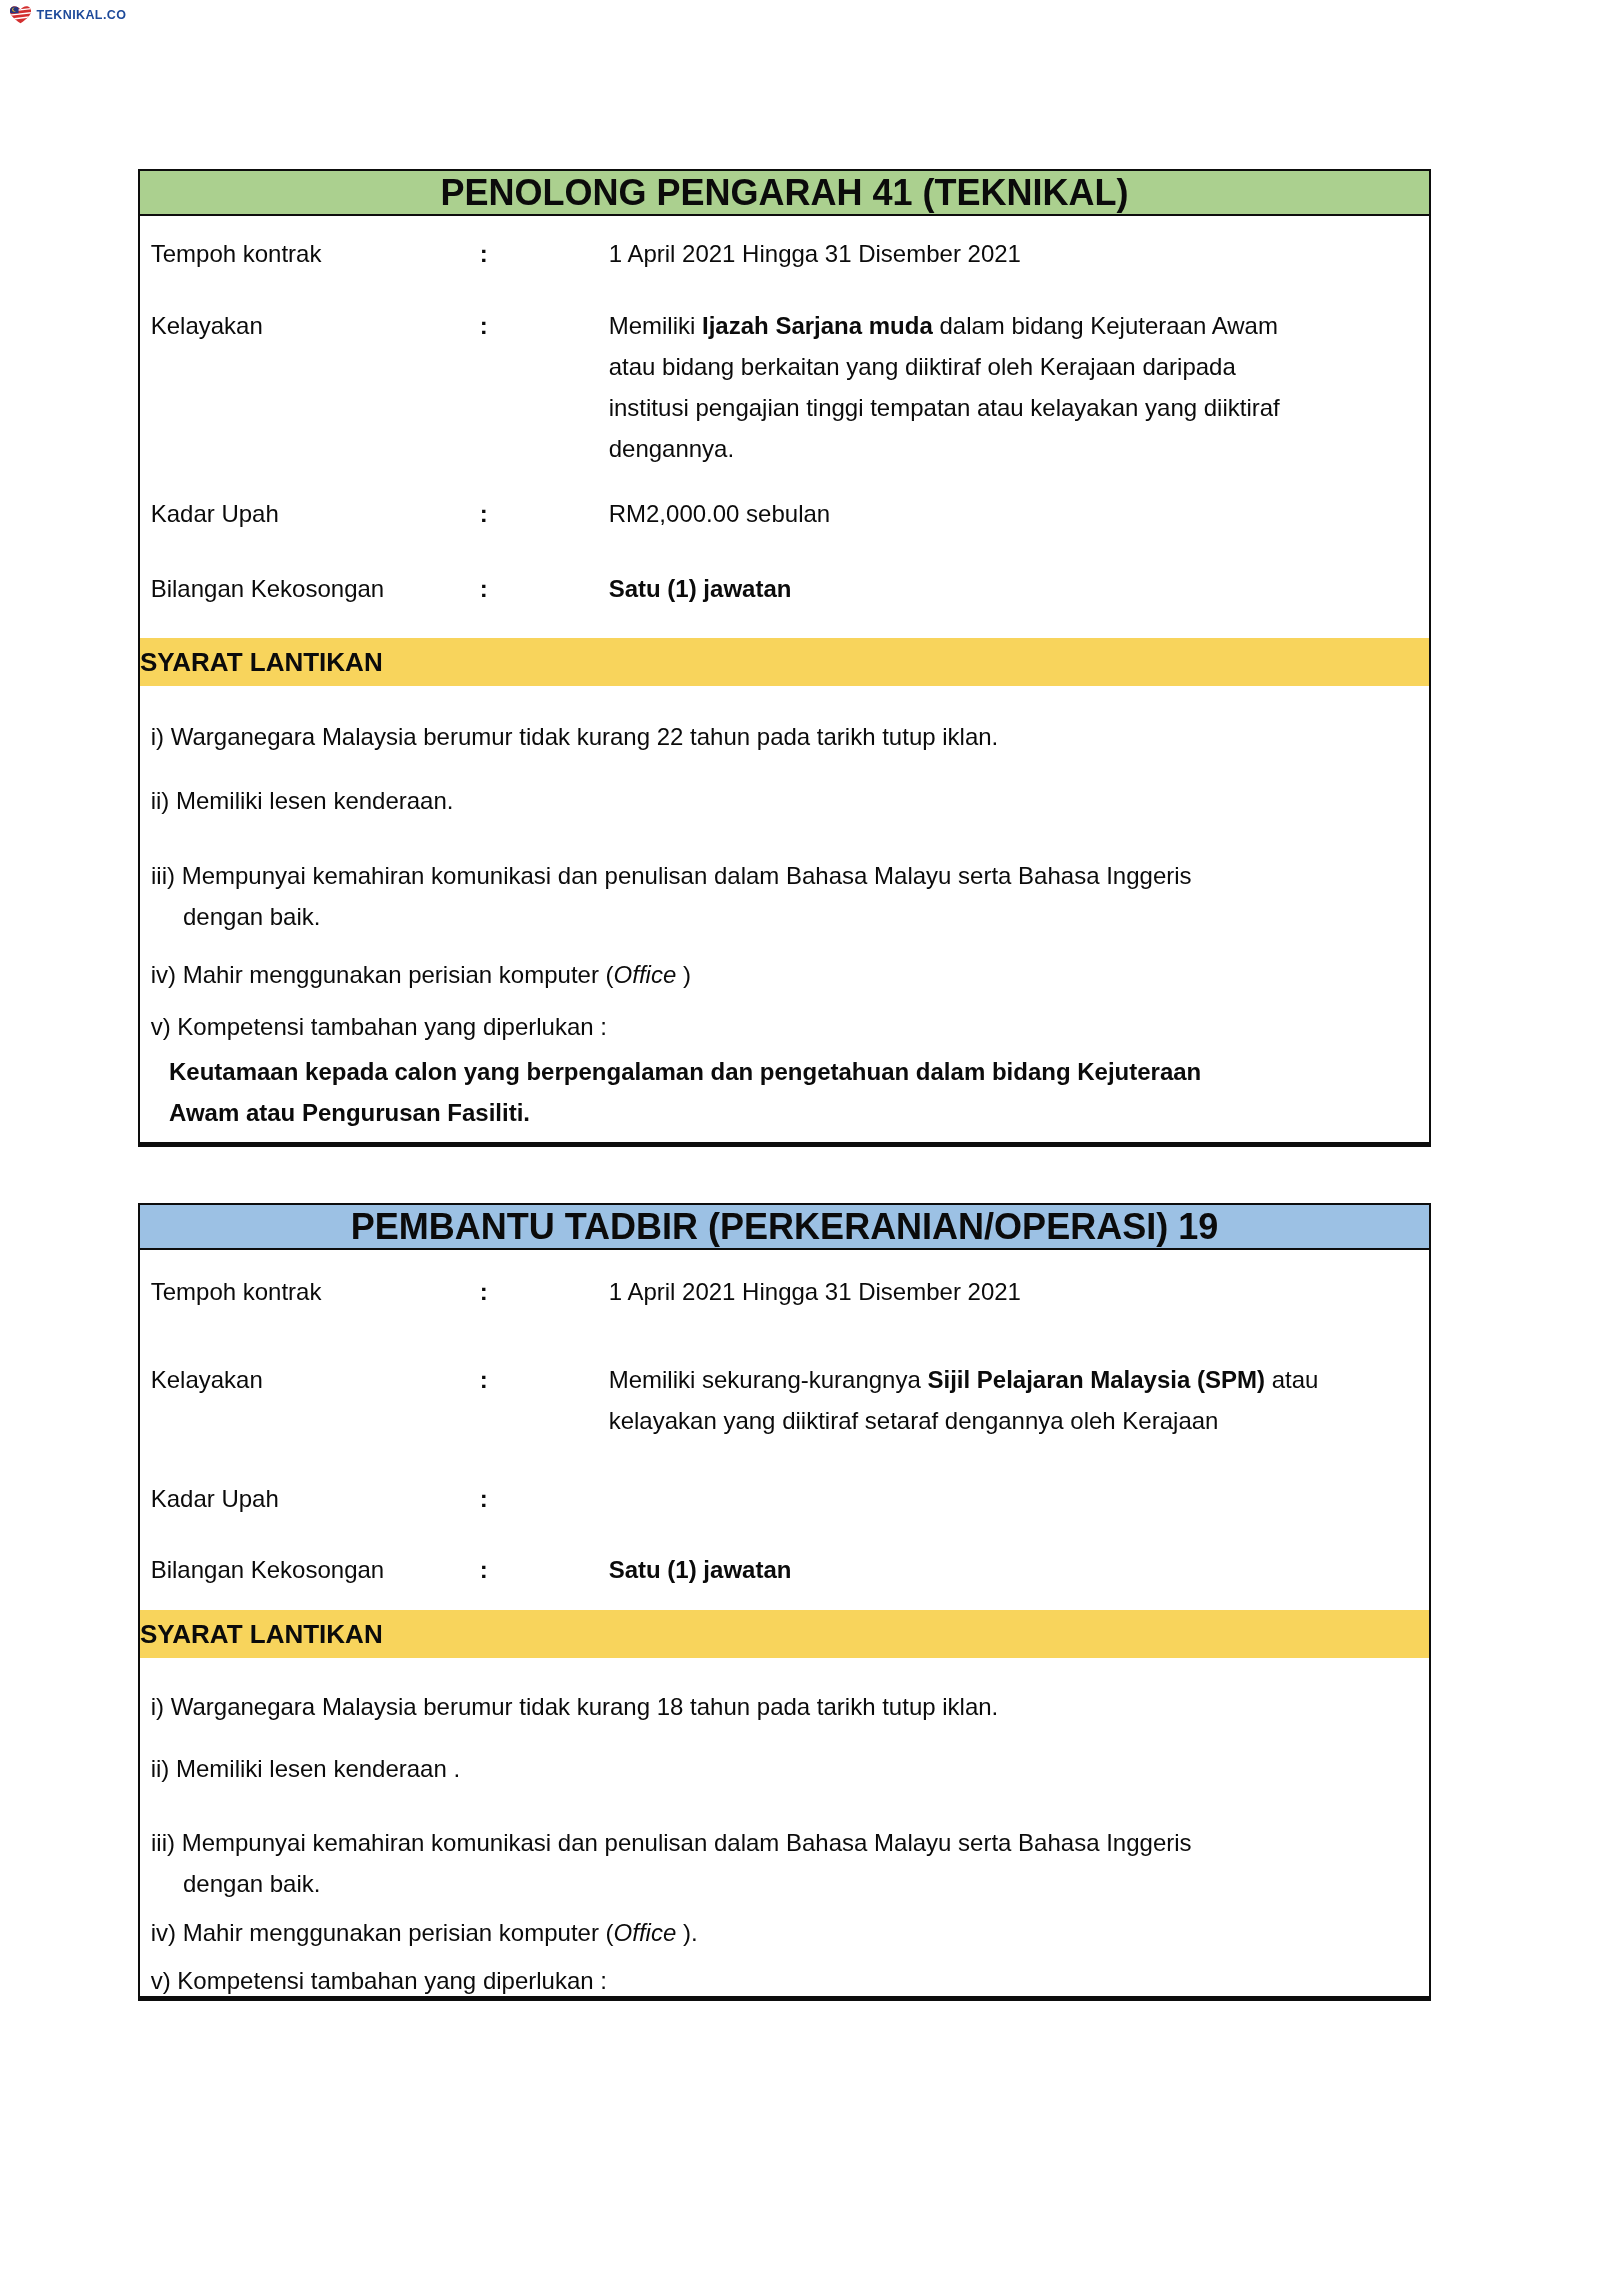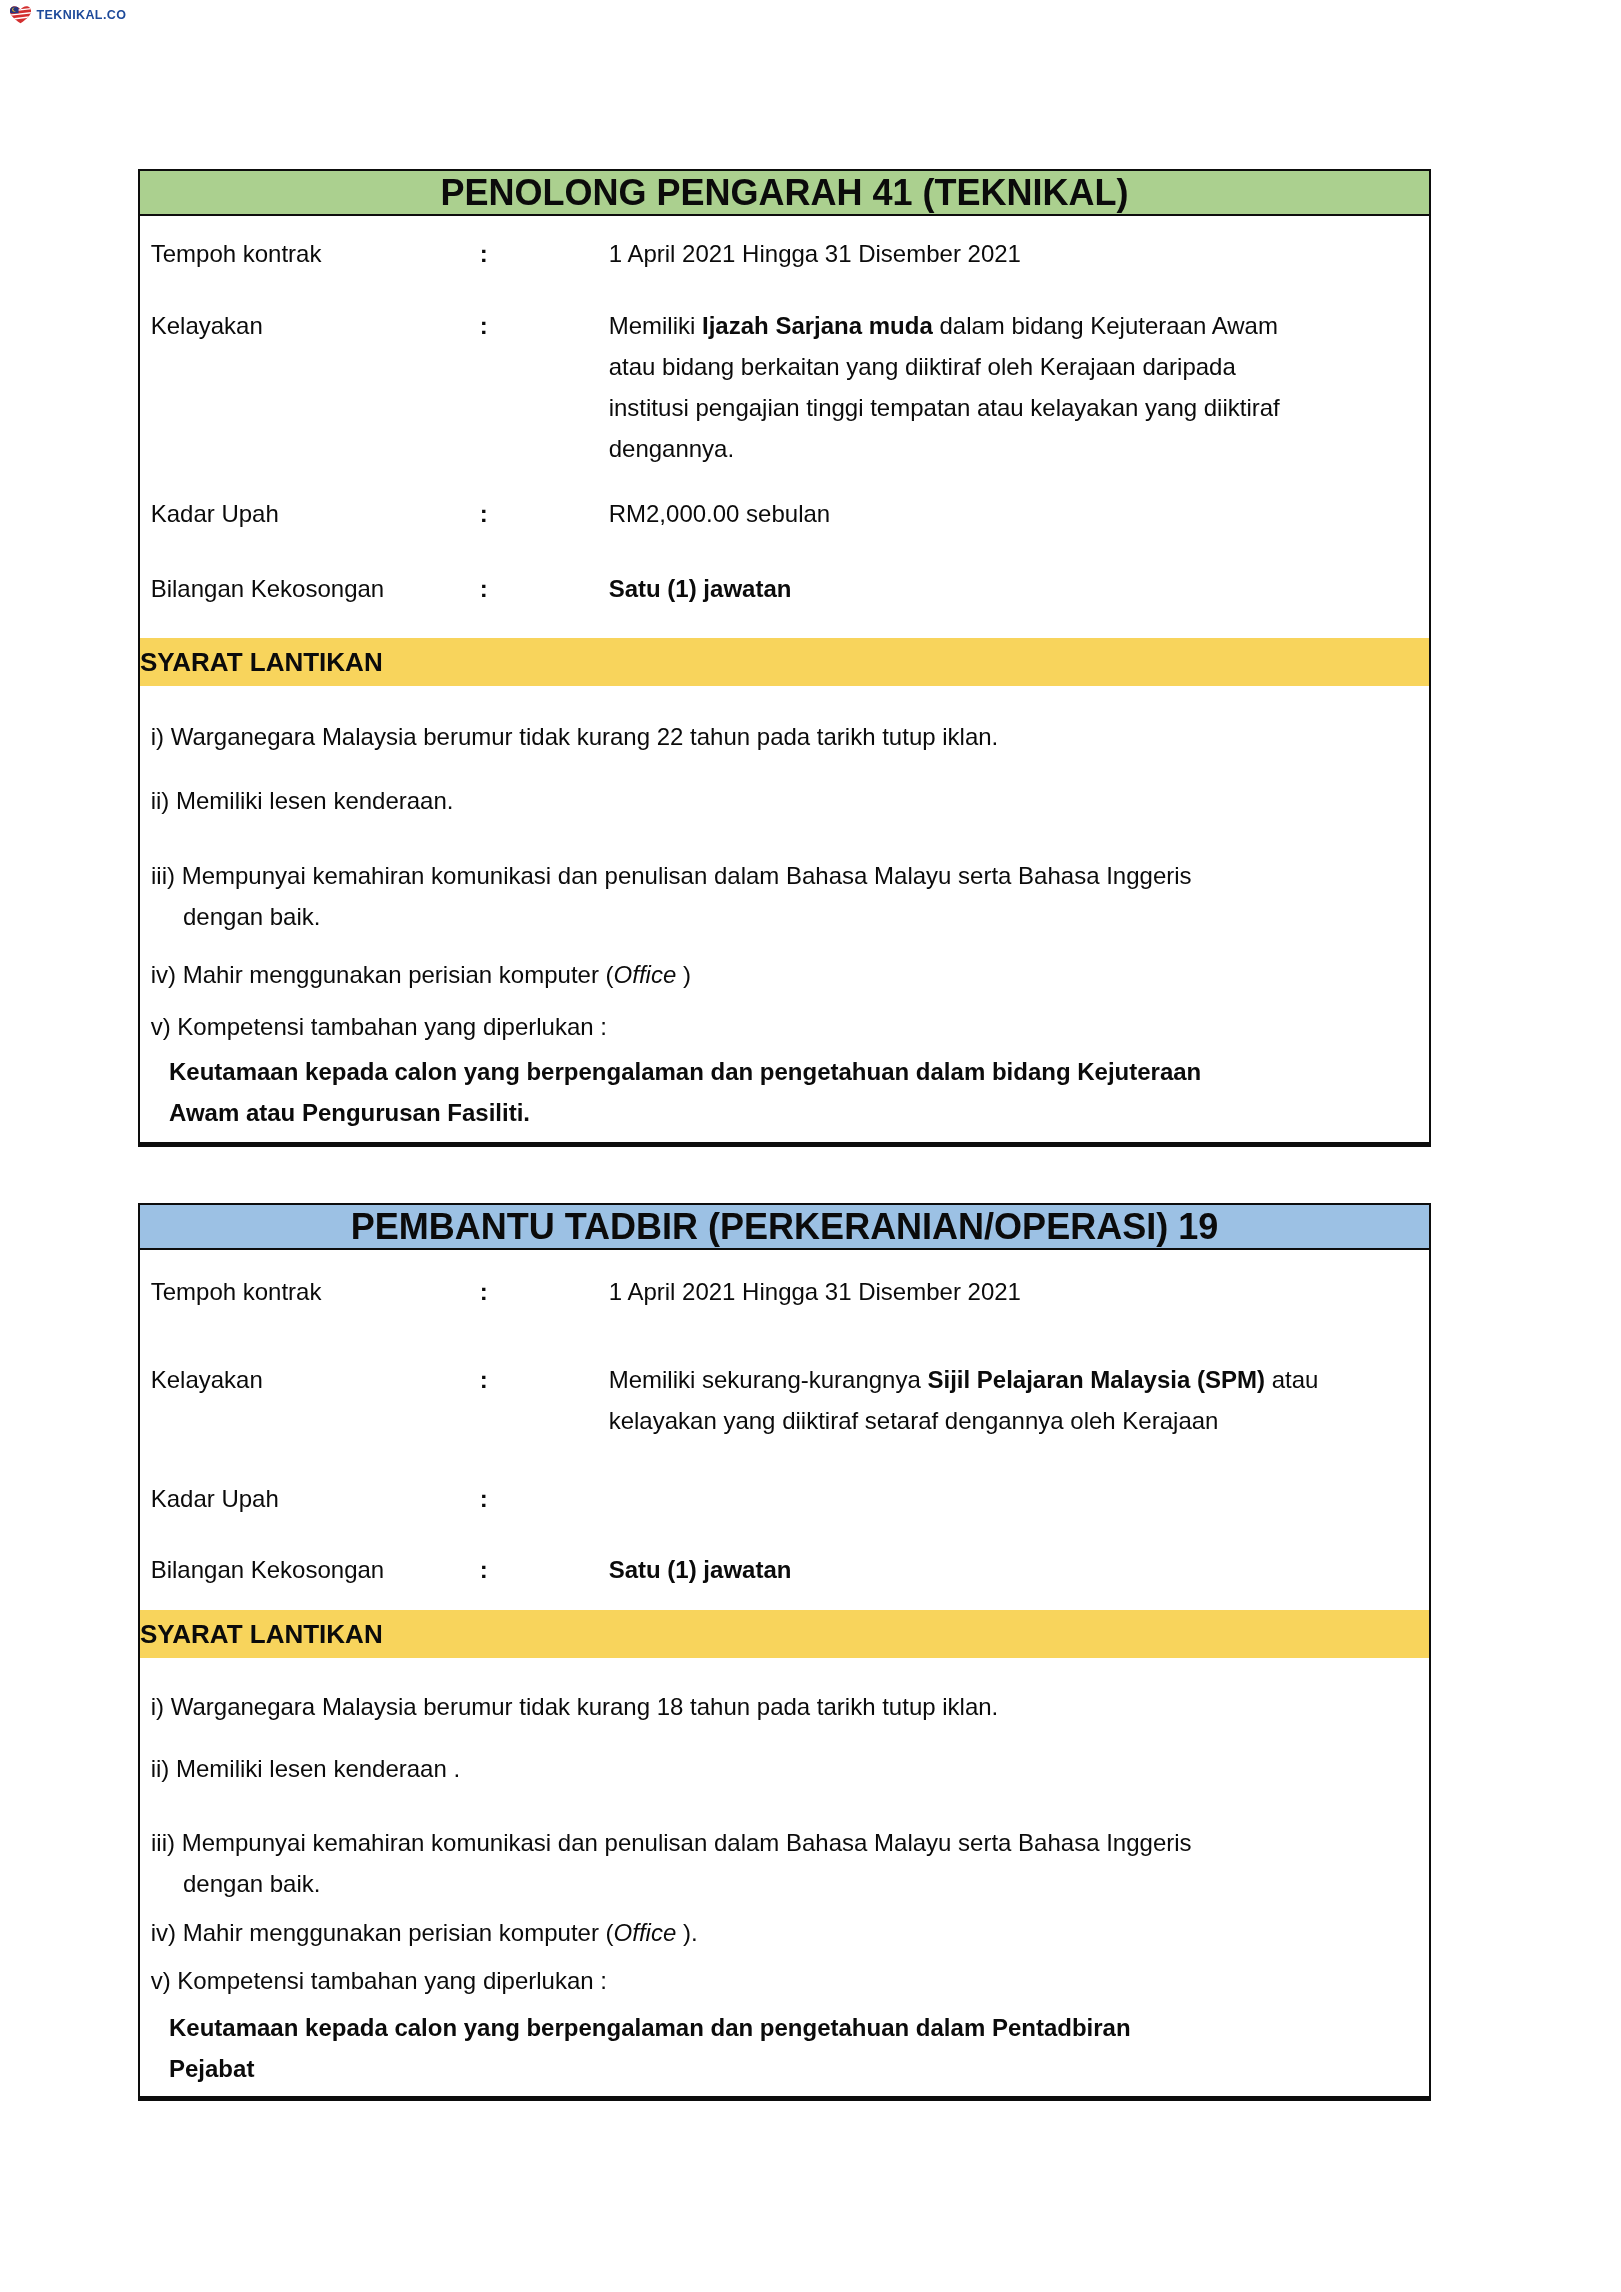--- a/index.html
+++ b/index.html
@@ -192,15 +192,14 @@
   <div class="syarat" style="margin-top:25px">
     <span>SYARAT LANTIKAN</span>
   </div>
 
   <div class="cond" style="margin-top:34px"><span>i) Warganegara Malaysia berumur tidak kurang 18 tahun pada tarikh tutup iklan.</span></div>
   <div class="cond" style="margin-top:32px"><span>ii) Memiliki lesen kenderaan .</span></div>
   <div class="cond hang" style="margin-top:38px"><span>iii) Mempunyai kemahiran komunikasi dan penulisan dalam Bahasa Malayu serta Bahasa Inggeris</span><br><span>dengan baik.</span></div>
   <div class="cond" style="margin-top:14.3px"><span>iv) Mahir menggunakan perisian komputer (</span><span style="font-style: italic;">Office</span><span> ).</span></div>
   <div class="cond" style="margin-top:18px"><span>v) Kompetensi tambahan yang diperlukan :</span></div>
 
-  <div class="highlight" style="margin-top:10.7px;margin-bottom:7.2px"><span style="font-weight: 700;">Keutamaan kepada calon yang berpengalaman dan pengetahuan dalam Pentadbiran</span><br><span style="font-weight: 700;">Pejabat</span></div>
 </section>
 
 
 </body></html>

